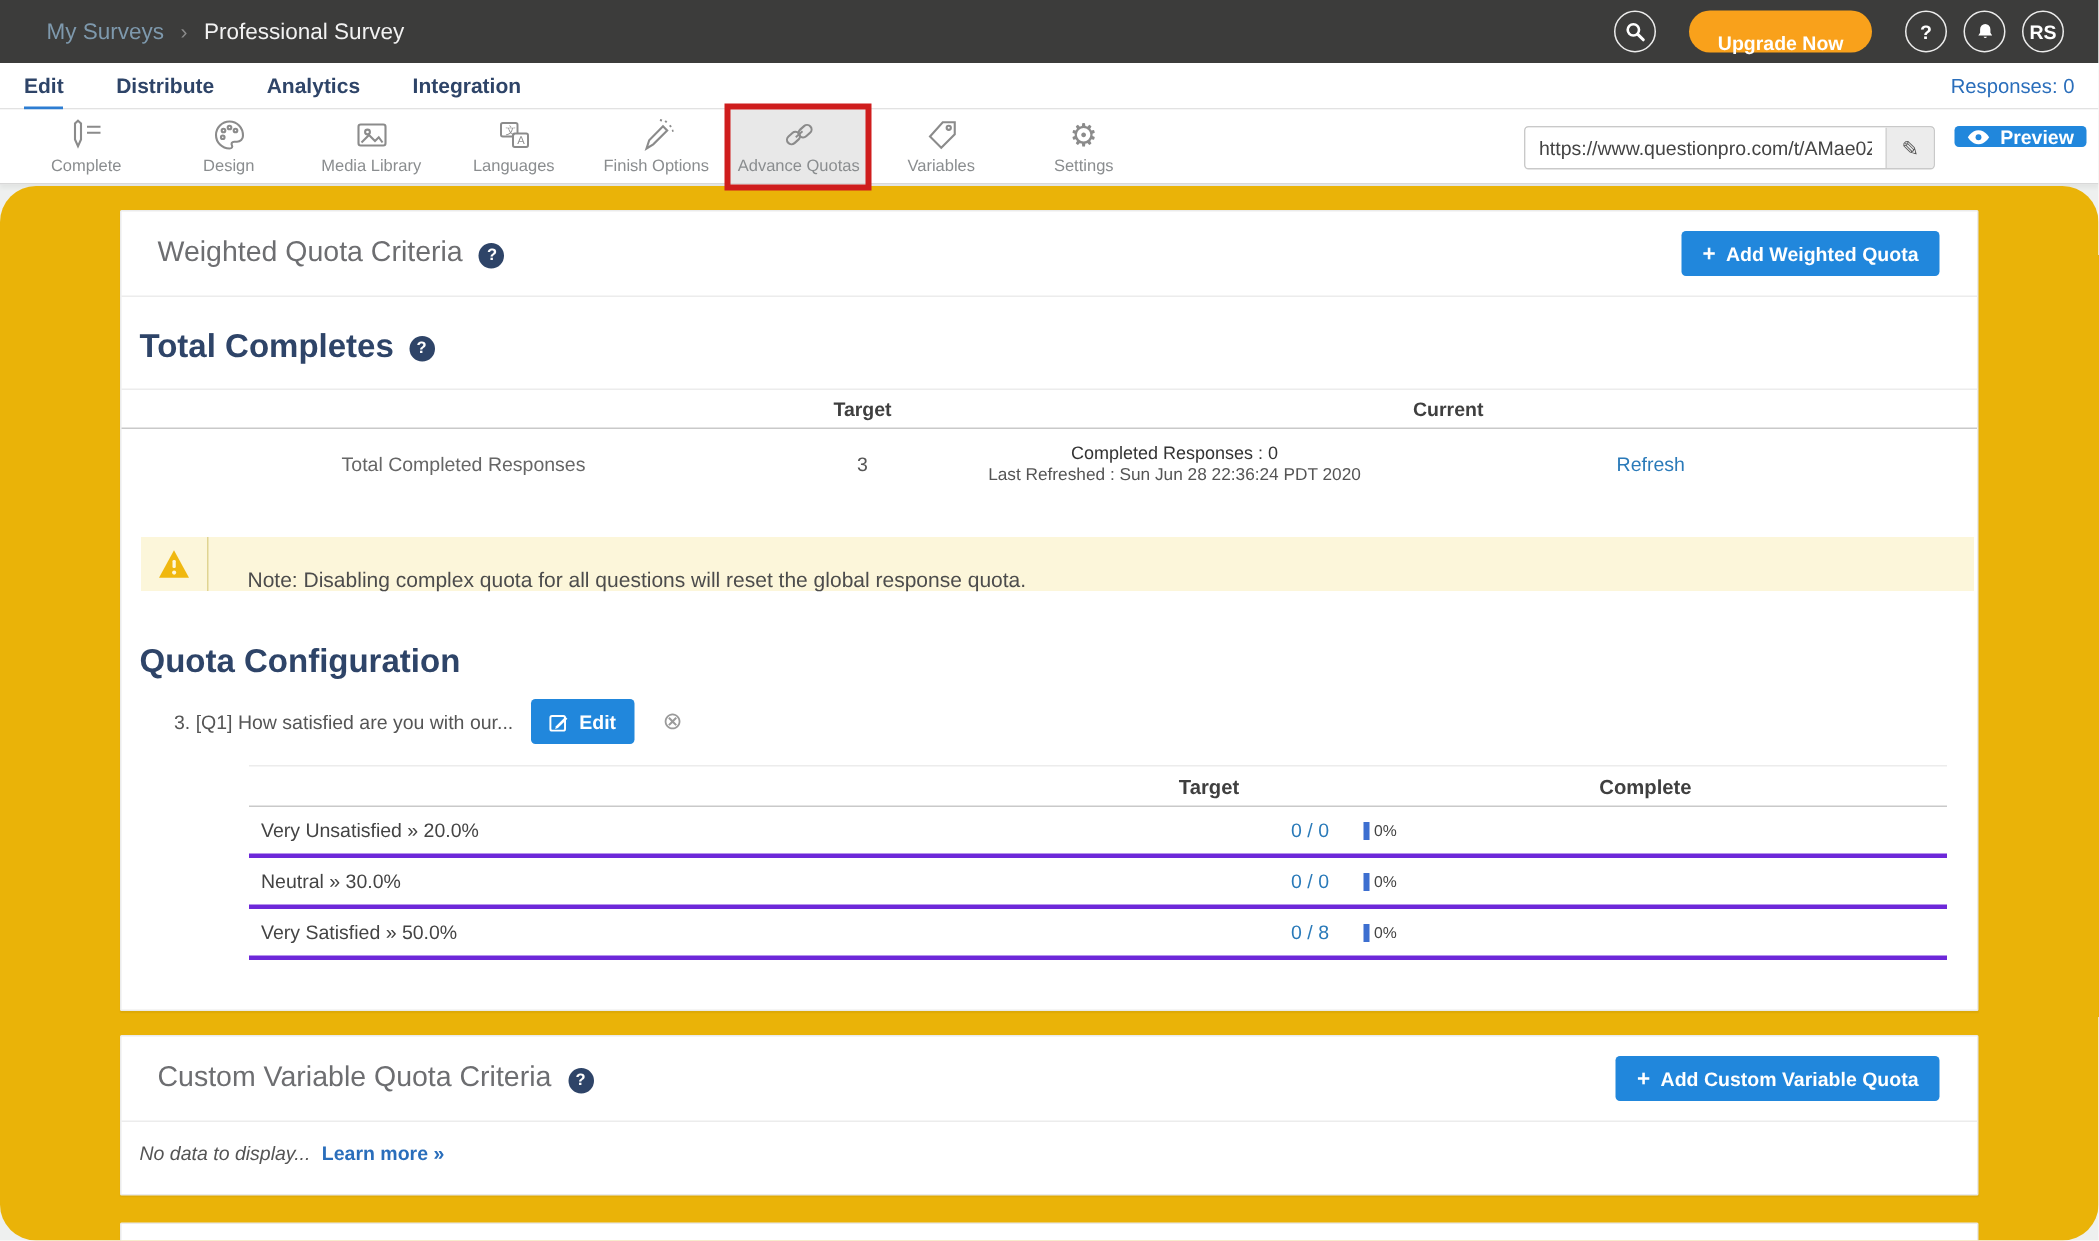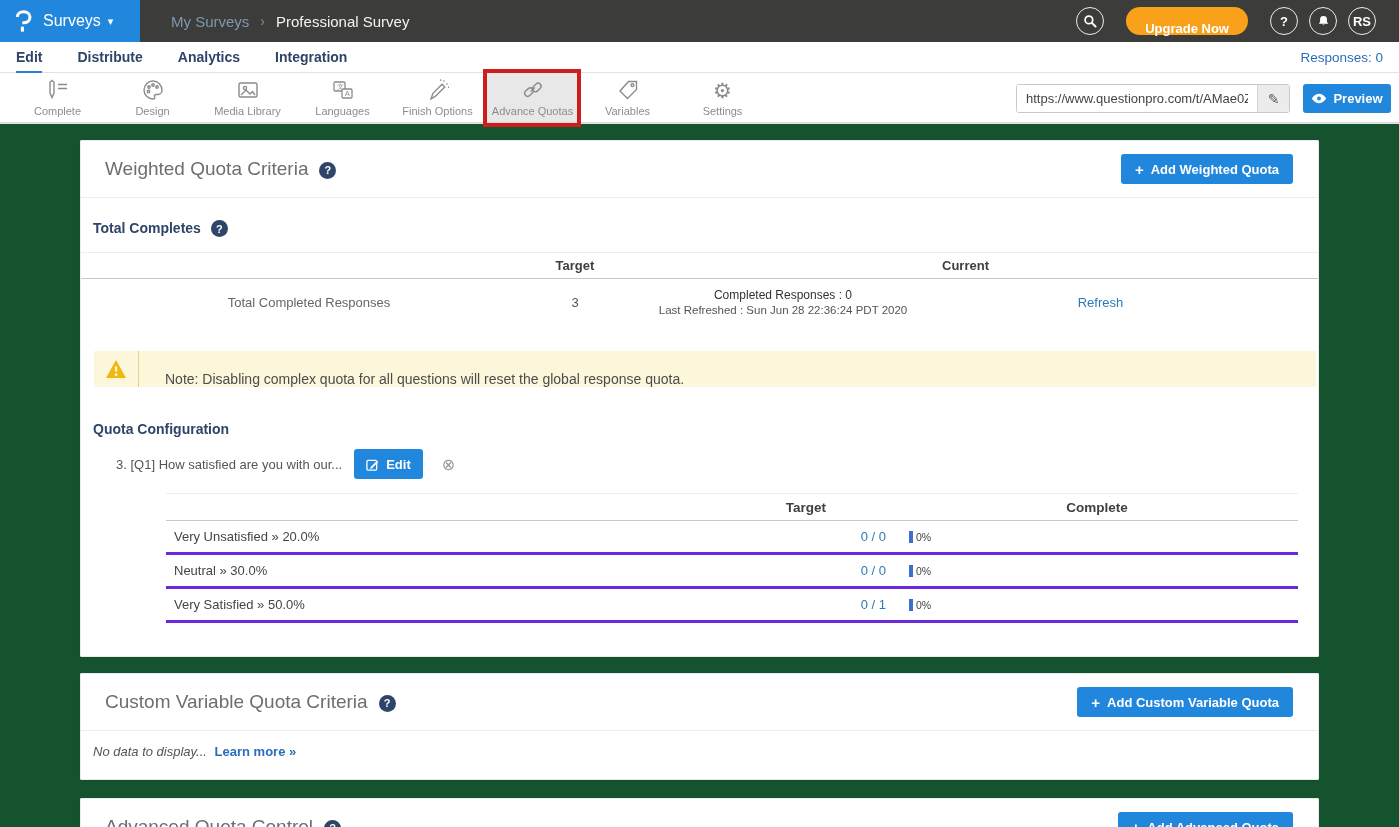--- a/index.html
+++ b/index.html
@@ -32,38 +32,38 @@
   .toolbar { height:50px; background:#fff; border-bottom:1px solid #d8d8d8; box-shadow:0 2px 3px rgba(0,0,0,.05);
     display:flex; align-items:stretch; padding-left:10px; position:relative; }
   .tool-item { width:95px; display:flex; flex-direction:column; align-items:center; justify-content:center; gap:3px; cursor:pointer; }
   .tool-item .ticon { height:24px; display:flex; align-items:center; justify-content:center; color:#8b8b8b; }
   .tool-item .tlabel { font-size:11px; color:#8a8d8f; white-space:nowrap; }
   .tool-item.active { background:#e8e8e8; }
   .anno-box { position:absolute; left:483px; top:-4px; width:98px; height:58px; border:4px solid #cf1d1d; z-index:6; pointer-events:none; }
   .url-group { position:absolute; left:1016px; top:11px; width:274px; height:29px; display:flex; border:1px solid #c9c9c9; border-radius:3px; overflow:hidden; background:#fff; }
   .url-group input { flex:1; border:none; outline:none; padding:0 9px; font-size:13px; color:#444; font-family:"Liberation Sans",sans-serif; }
   .url-pencil { width:32px; background:#ececec; border:none; border-left:1px solid #d5d5d5; color:#555; font-size:14px; cursor:pointer; }
-  .preview-btn { position:absolute; left:1303px; top:11px; width:88px; height:29px; background:#2187dc; color:#fff; border:none;
+  .preview-btn { position:absolute; left:1303px; top:11px; width:88px; height:14px; background:#2187dc; color:#fff; border:none;
     border-radius:3px; font-size:13px; font-weight:bold; cursor:pointer; display:flex; align-items:center; justify-content:center; gap:6px;
     font-family:"Liberation Sans",sans-serif; }
   
-  .page { position:absolute; top:124px; left:0; right:0; bottom:0; background:#14532d; overflow:hidden; }
+  .page { position:absolute; top:124px; left:0; right:0; bottom:0; background:#eab308; overflow:hidden;border-radius:24px; }
   .card { background:#fff; margin-left:80px; width:1239px; box-shadow:0 1px 1px rgba(0,0,0,.06); border:1px solid #ebebeb; border-radius:1px; }
   .card1 { margin-top:16px; padding-bottom:33px; }
   .card-header { display:flex; align-items:center; justify-content:space-between; padding:13px 25px 13px 24px; }
   .card-title-wrap { display:flex; align-items:center; gap:11px; position:relative; }
   .card-title { font-size:19px; color:#6d6e71; font-weight:400; }
   .qbadge { width:17px; height:17px; border-radius:50%; background:#2e4468; color:#fff; font-size:11px; font-weight:bold;
     display:inline-flex; align-items:center; justify-content:center; cursor:pointer; margin-top:2px; }
   .add-btn { background:#2187dc; color:#fff; border:none; border-radius:3px; height:30px; padding:0 14px; font-size:13px; font-weight:bold;
     display:flex; align-items:center; gap:7px; cursor:pointer; font-family:"Liberation Sans",sans-serif; }
   .plus { font-size:15px; font-weight:bold; }
   .hdr-divider { border-bottom:1px solid #ececec; }
   .sec-heading { display:flex; align-items:center; gap:10px; margin:20px 0 0 12px; }
-  .sec-heading span.txt { font-size:14px; font-weight:bold; color:#2e4468; }
+  .sec-heading span.txt { font-size:22px; font-weight:bold; color:#2e4468; }
   
   .t1 { margin-top:15px; }
   .t1-head { display:grid; grid-template-columns:456px 76px 340px 1fr; height:27px; align-items:center;
     border-top:1px solid #ececec; border-bottom:1px solid #c9c9c9; font-weight:bold; font-size:13px; color:#3f3f3f; }
   .t1-head .c2 { text-align:center; }
   .t1-head .cur { grid-column:3/5; text-align:center; }
   .t1-row { display:grid; grid-template-columns:456px 76px 340px 1fr; padding:9px 0 13px; align-items:center; }
   .t1-row .c1 { text-align:center; color:#666; }
   .t1-row .c2 { text-align:center; color:#555; }
   .t1-row .c3 { text-align:center; }
@@ -99,30 +99,20 @@
   .card2 { margin-top:16px; padding-bottom:20px; }
   .empty-row { padding:13px 0 0 12px; font-size:13px; }
   .empty-text { font-style:italic; color:#555; }
   .learn-more { color:#2a6ebb; font-weight:bold; margin-left:4px; cursor:pointer; }
   .card3 { margin-top:18px; height:120px; }
 </style>
 </head>
 <body>
 
 <div class="topbar">
-  <div class="logo-block">
-    <svg width="21" height="25" viewBox="0 0 22 26">
-      <path d="M4.5 8.2 C4.5 4.8 7.2 2.8 11 2.8 C15.3 2.8 17.8 5.2 17.8 8.6 C17.8 12 15 14.3 10.8 14.3 L9.8 14.3" stroke="#fff" stroke-width="3.1" fill="none"></path>
-      <rect x="8.2" y="18.4" width="3.3" height="5.2" fill="#fff"></rect>
-    </svg>
-    <span class="product-menu">
-      <span>Surveys</span>
-      <span class="caret">▾</span>
-    </span>
-  </div>
   <div class="breadcrumb">
     <span class="bc-parent">My Surveys</span>
     <span class="bc-sep">›</span>
     <span class="bc-current">Professional Survey</span>
   </div>
   <div class="topbar-right">
     <div class="circle-btn">
       <svg width="16" height="16" viewBox="0 0 22 22">
         <circle cx="9.5" cy="9.5" r="5.2" stroke="#fff" stroke-width="2.4" fill="none"></circle>
         <line x1="13.6" y1="13.6" x2="18.6" y2="18.6" stroke="#fff" stroke-width="2.8" stroke-linecap="round"></line>
@@ -331,21 +321,21 @@
         <div class="rc1">Neutral » 30.0%</div>
         <div class="rc2"><span class="link">0 / 0</span></div>
         <div class="rc3">
             <span class="pbar"></span>
             <span class="pct">0%</span>
           </div>
         <div></div>
       </div>
       <div class="t2-row">
         <div class="rc1">Very Satisfied » 50.0%</div>
-        <div class="rc2"><span class="link">0 / 1</span></div>
+        <div class="rc2"><span class="link">0 / 8</span></div>
         <div class="rc3">
             <span class="pbar"></span>
             <span class="pct">0%</span>
           </div>
         <div></div>
       </div>
     </div>
   </div>
 
   <div class="card card2">

